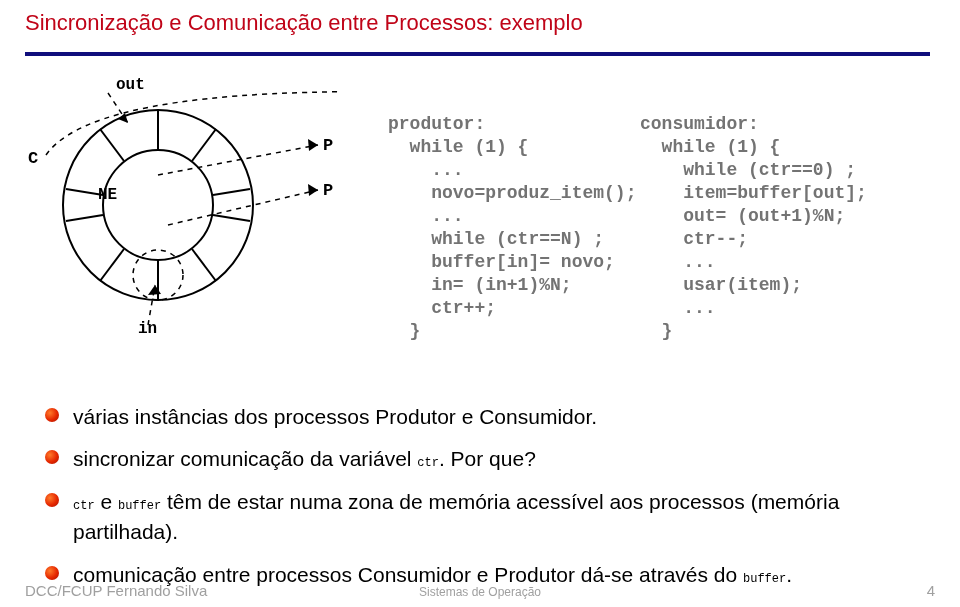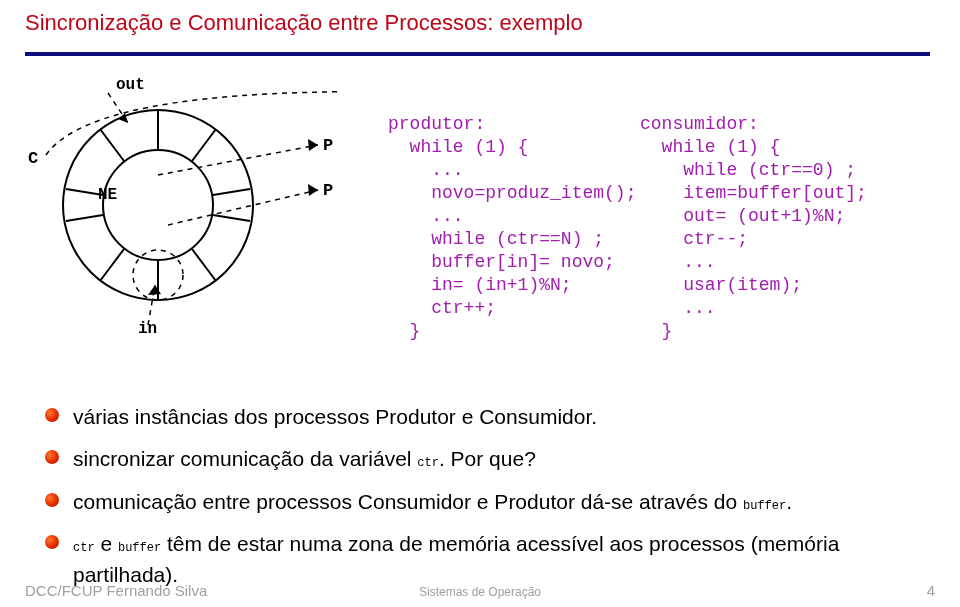--- a/index.html
+++ b/index.html
@@ -36,22 +36,22 @@
     position: absolute;
     left: 28px;
     top: 75px;
     width: 310px;
     height: 260px;
   }
   .codeblock {
     position: absolute;
     font-family: "Courier New", Courier, monospace;
     font-size: 18px;
-    font-weight: normal;
-    color: #a21caf;
+    font-weight: bold;
+    color: #737373;
     white-space: pre;
     line-height: 1.28;
   }
   .codeblock.prod { left: 388px; top: 95px; }
   .codeblock.cons { left: 640px; top: 95px; }
 
   .bullets {
     position: absolute;
     left: 45px;
     top: 370px;
@@ -187,24 +187,24 @@
   }</pre>
 
   <div class="bullets">
     <div class="bullet">
       <span>várias instâncias dos processos Produtor e Consumidor.</span>
     </div>
     <div class="bullet">
       <span>sincronizar comunicação da variável </span><span class="mono">ctr</span><span>. Por que?</span>
     </div>
     <div class="bullet">
+      <span class="mono">ctr</span><span> e </span><span class="mono">buffer</span><span> têm de estar numa zona de memória acessível aos processos (memória partilhada).</span>
+    </div>
+    <div class="bullet">
       <span>comunicação entre processos Consumidor e Produtor dá-se através do </span><span class="mono">buffer</span><span>.</span>
-    </div>
-    <div class="bullet">
-      <span class="mono">ctr</span><span> e </span><span class="mono">buffer</span><span> têm de estar numa zona de memória acessível aos processos (memória partilhada).</span>
     </div>
   </div>
 
   <div class="footer-left">DCC/FCUP Fernando Silva</div>
   <div class="footer-center">Sistemas de Operação</div>
   <div class="footer-right">4</div>
 
 </div>
 
 </body></html>

